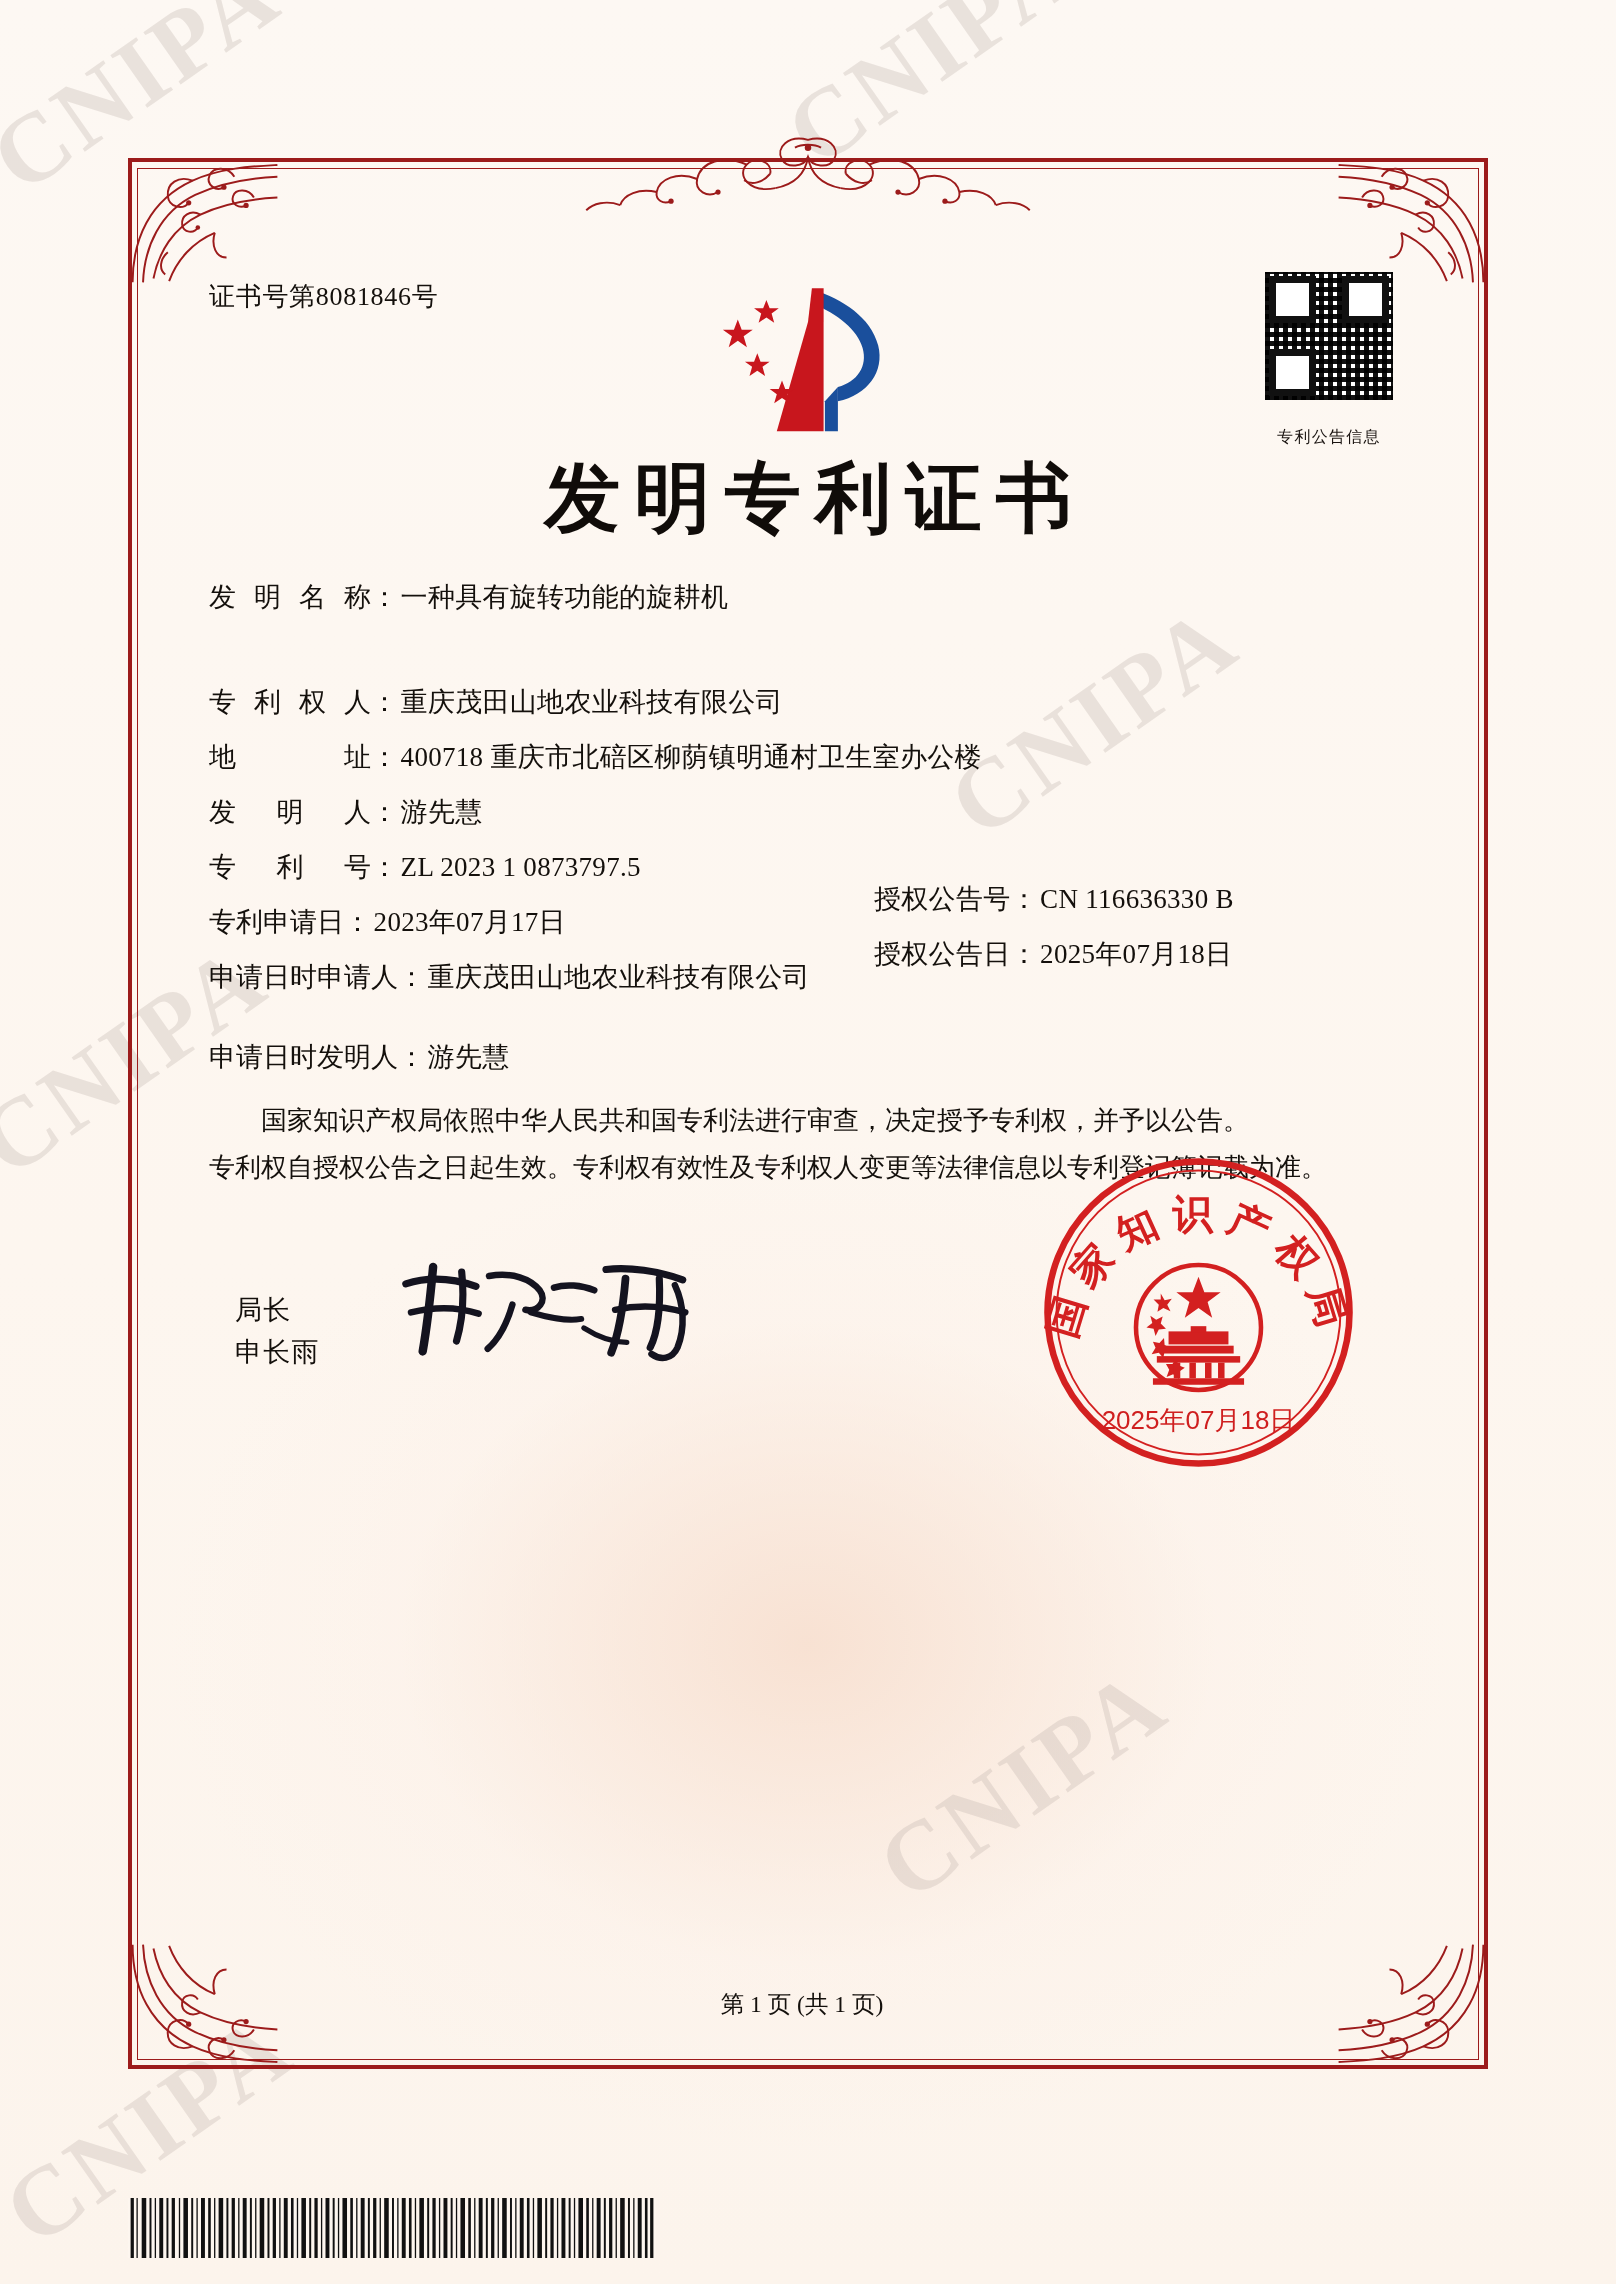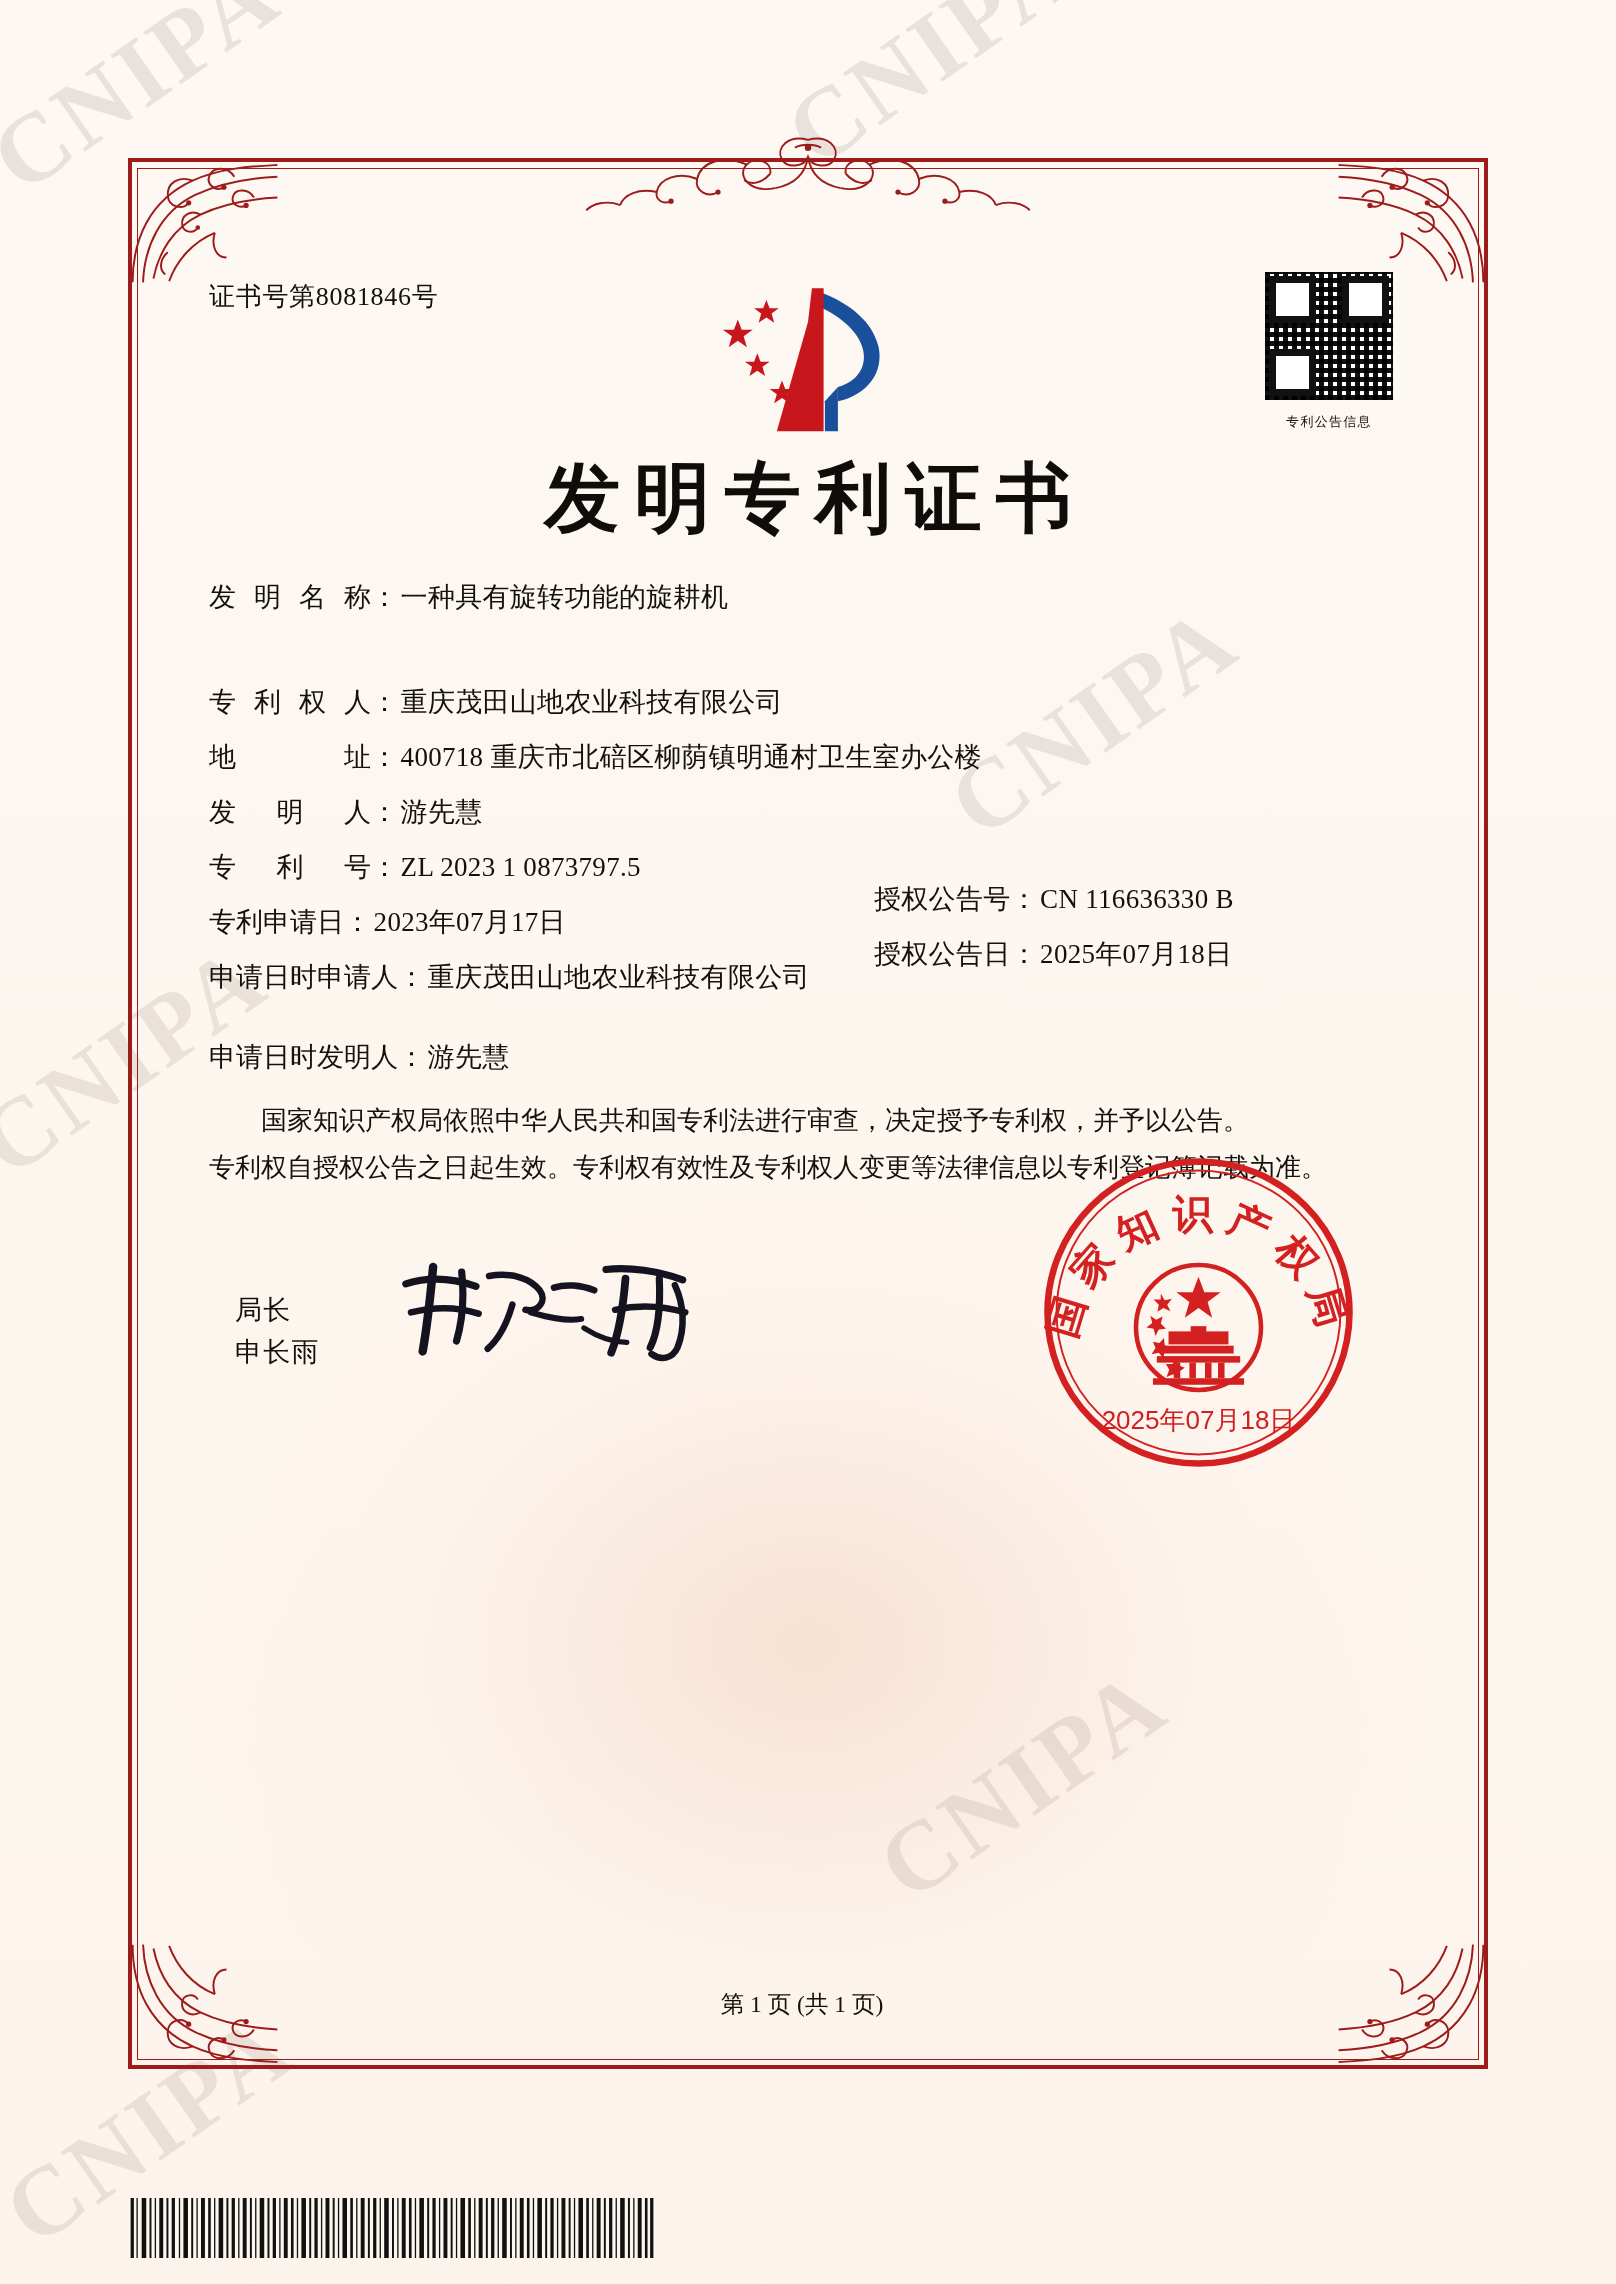--- a/index.html
+++ b/index.html
@@ -139,22 +139,22 @@
   #qr-code::after { right: 3.9px; top: 3.9px; }
   #qr-corner-bl {
     position: absolute;
     left: 3.9px; bottom: 3.9px;
     width: 33px; height: 33px;
     border: 7.8px solid #111;
     background: #fff;
     box-shadow: inset 0 0 0 4.6px #fff;
   }
   #qr-caption {
-    margin-top: 13px;
-    font-size: 13px;
+    margin-top: 27px;
+    font-size: 16px;
     color: #1a1411;
     letter-spacing: 1.3px;
   }
 
   
   #doc-title {
     position: absolute;
     left: 0; right: 0;
     top: 280px;
     text-align: center;

